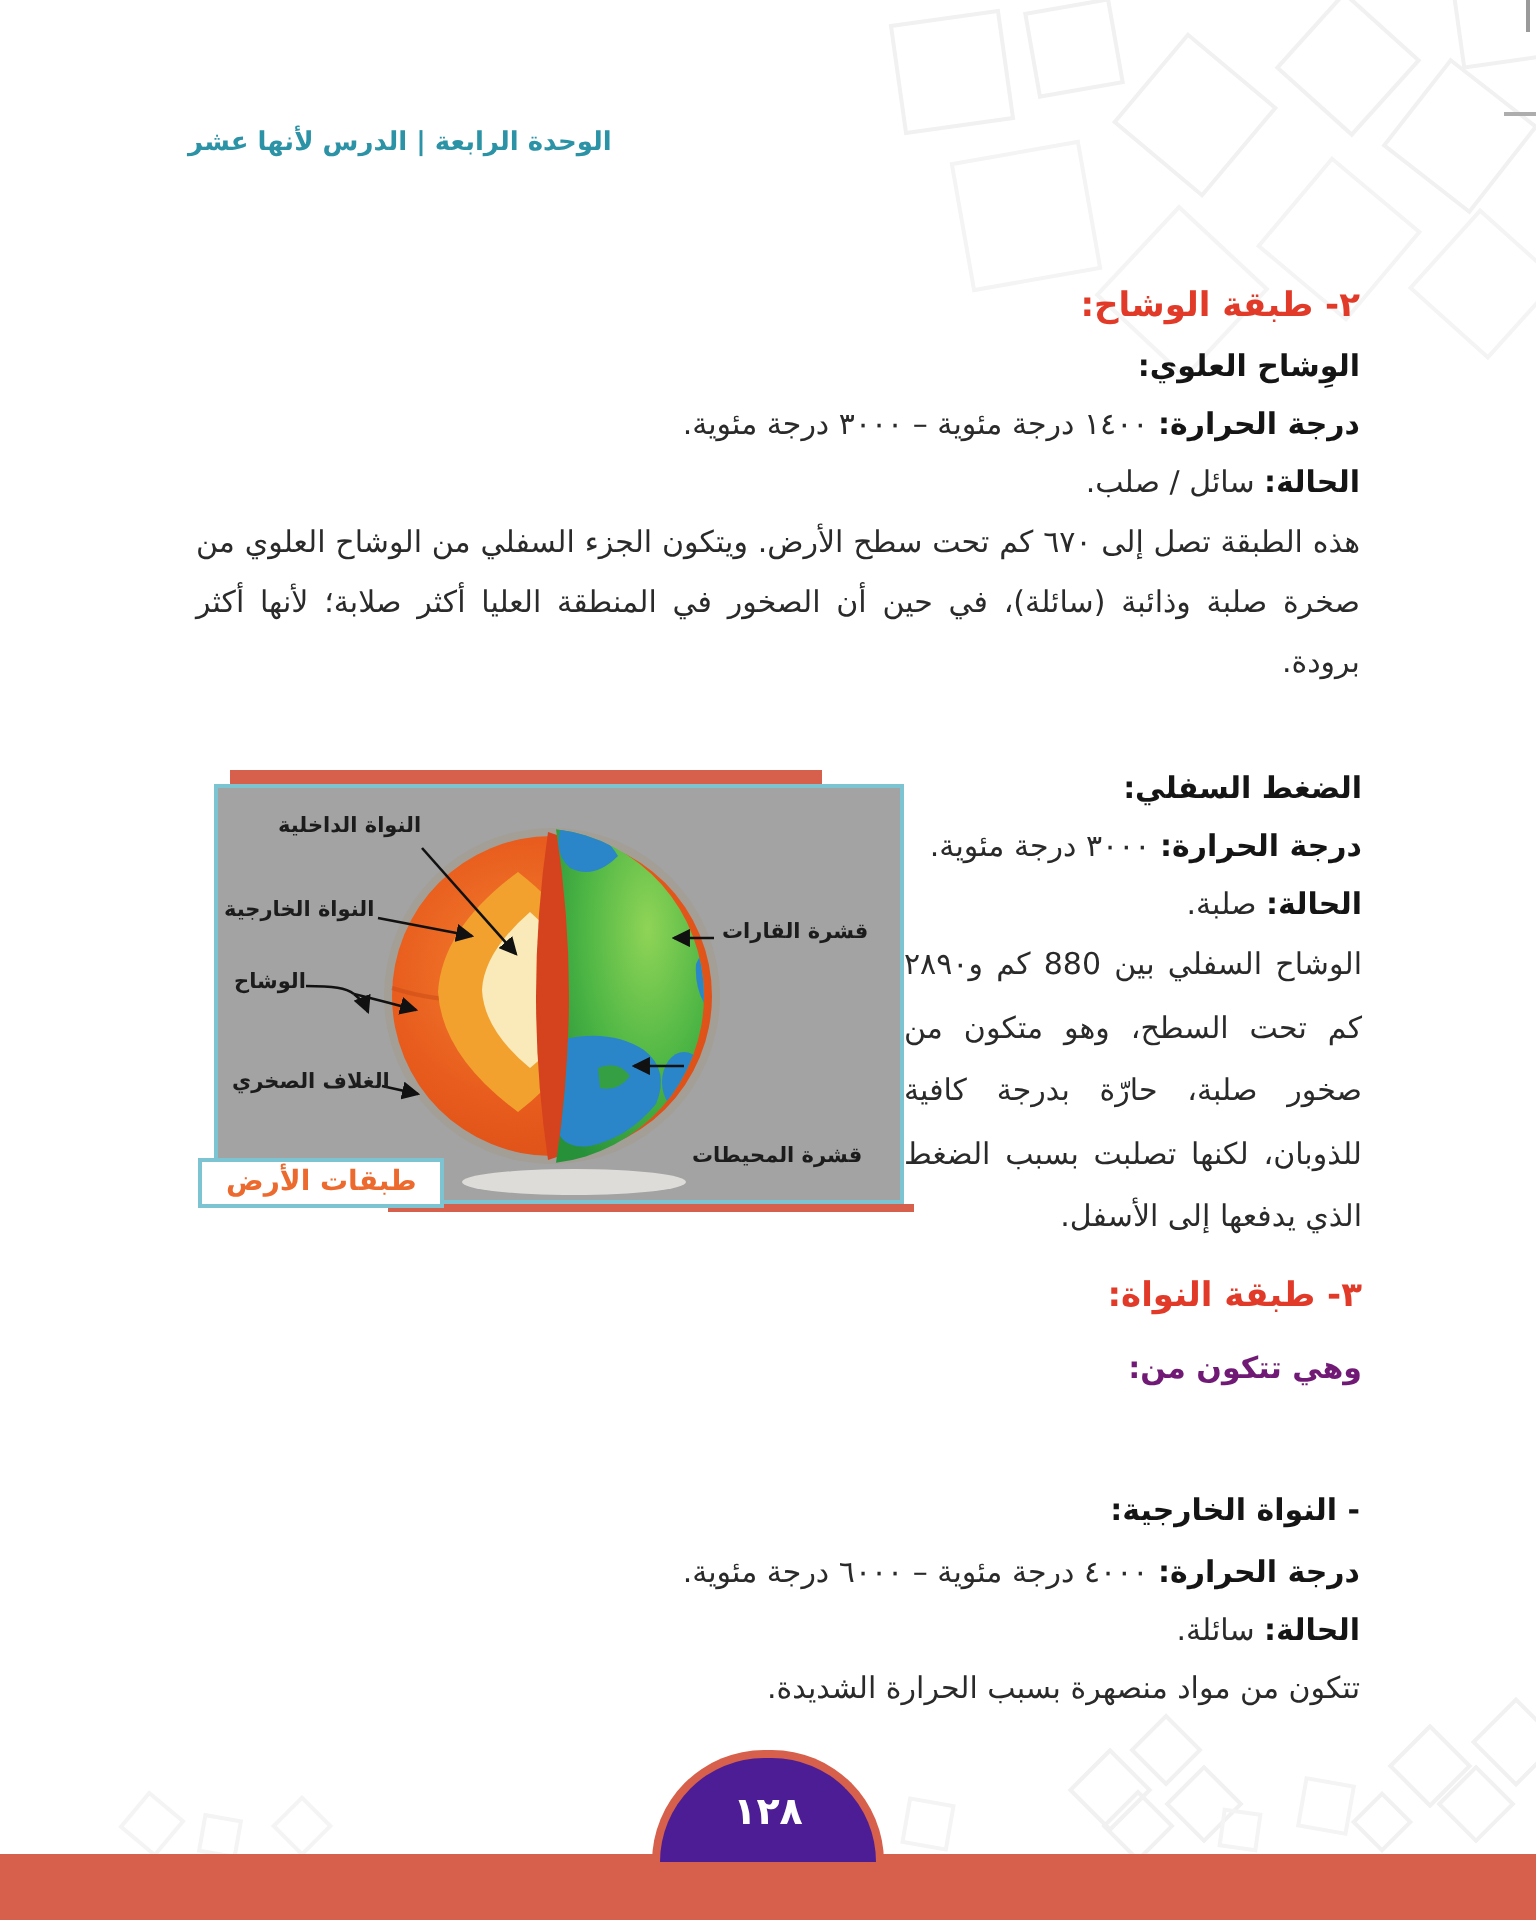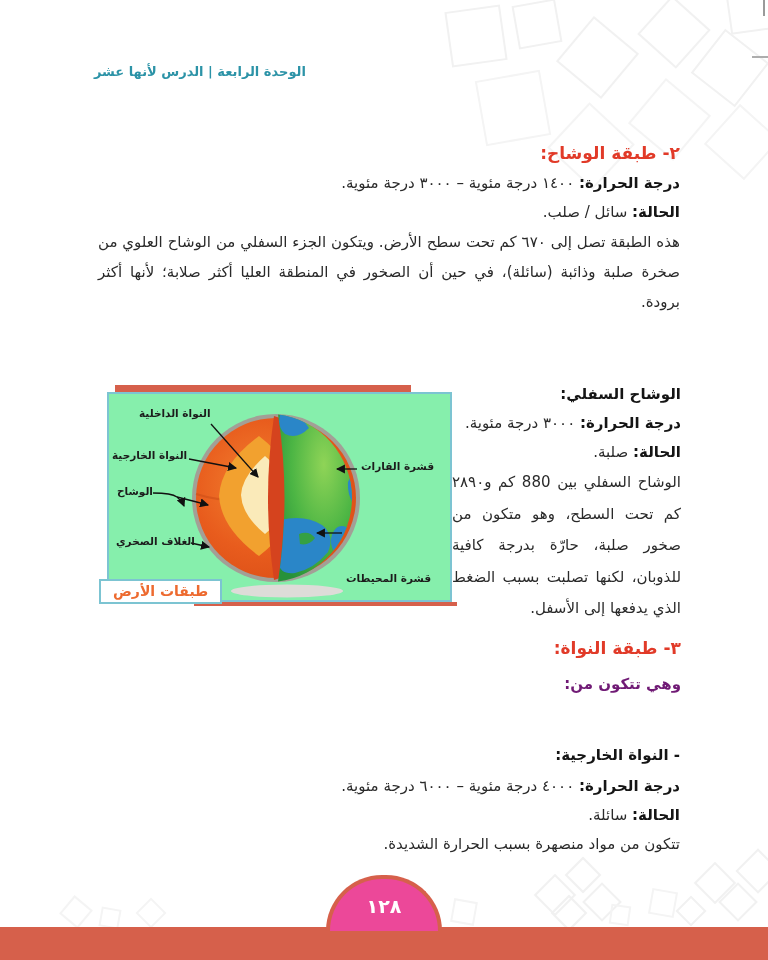--- a/index.html
+++ b/index.html
@@ -21,33 +21,33 @@
   .blockC{position:absolute;top:740px;right:88px;width:582px;}
   .h-red{color:#e13a28;font-size:17px;font-weight:bold;line-height:31px;}
   .line{line-height:29px;}
   .t-bold{font-weight:bold;color:#151515;}
   .para{text-align:justify;line-height:30px;}
   .blockB .para{line-height:31.5px;}
   .blockB .h-red{line-height:38px;margin-top:4px;}
   .blockB .line-b{line-height:34px;font-weight:bold;color:#701a75;}
   
   .figure{position:absolute;left:107px;top:392px;width:341px;height:206px;
-    border:2px solid #7cc4d2;background:#86efac;}
+    border:2px solid #7cc4d2;background:#a3a3a3;}
   .fig-topbar{position:absolute;top:-9px;left:6px;width:296px;height:7px;background:#d6604b;}
   .fig-bottombar{position:absolute;bottom:-6px;left:85px;right:-7px;height:4px;background:#d6604b;}
   .fig-badge{position:absolute;left:-10px;bottom:-4px;background:#ffffff;
     border:2px solid #7cc4d2;padding:2px 12px 3px 12px;direction:rtl;
     font-size:14px;font-weight:bold;color:#ed6a2f;white-space:nowrap;}
   .fig-svg{position:absolute;left:0;top:0;}
   .fig-label{position:absolute;font-size:10.5px;font-weight:bold;color:#1c1c1c;
     white-space:nowrap;direction:rtl;}
   
   .bottom-bar{position:absolute;left:0;bottom:0;width:768px;height:33px;background:#d6604b;}
   .page-dome{position:absolute;left:326px;top:875px;width:116px;height:56px;
-    box-sizing:border-box;background:#ec4899;border:4px solid #d6604b;border-bottom:none;
+    box-sizing:border-box;background:#4c1d95;border:4px solid #d6604b;border-bottom:none;
     border-radius:60px 60px 0 0;color:#ffffff;text-align:center;
     font-size:19px;font-weight:bold;padding-top:16px;}
 </style>
 </head>
 <body>
 
 <div>
   <div class="dec" style="left:448px;top:8px;width:52px;height:52px;transform:rotate(-8deg);"></div>
   <div class="dec" style="left:515px;top:2px;width:40px;height:40px;transform:rotate(-10deg);"></div>
   <div class="dec" style="left:568px;top:28px;width:55px;height:55px;transform:rotate(40deg);"></div>
@@ -78,27 +78,28 @@
 </div>
 
 <div class="mark" style="left:763px;top:0;width:2px;height:16px;"></div>
 <div class="mark" style="left:752px;top:56px;width:16px;height:2px;background:#adadad;"></div>
 <div class="mark" style="left:761px;top:944px;width:2px;height:12px;background:#bdbdbd;"></div>
 
 <div class="page-header">الوحدة الرابعة | الدرس لأنها عشر</div>
 
 <div class="txt blockA">
   <div class="h-red">٢- طبقة الوشاح:</div>
+  <div class="line t-bold">الوِشاح العلوي:</div>
   <div class="line"><span class="t-bold">درجة الحرارة:</span><span> ١٤٠٠ درجة مئوية – ٣٠٠٠ درجة مئوية.</span></div>
   <div class="line"><span class="t-bold">الحالة:</span><span> سائل / صلب.</span></div>
   <div class="para">هذه الطبقة تصل إلى ٦٧٠ كم تحت سطح الأرض. ويتكون الجزء السفلي من الوشاح العلوي من صخرة صلبة وذائبة (سائلة)، في حين أن الصخور في المنطقة العليا أكثر صلابة؛ لأنها أكثر برودة.</div>
 </div>
 
 <div class="txt blockB">
-  <div class="line t-bold" style="line-height:30px;">الوشاح السفلي:</div>
+  <div class="line t-bold" style="line-height:30px;">الضغط السفلي:</div>
   <div class="line"><span class="t-bold">درجة الحرارة:</span><span> ٣٠٠٠ درجة مئوية.</span></div>
   <div class="line"><span class="t-bold">الحالة:</span><span> صلبة.</span></div>
   <div class="para">الوشاح السفلي بين 880 كم و٢٨٩٠ كم تحت السطح، وهو متكون من صخور صلبة، حارّة بدرجة كافية للذوبان، لكنها تصلبت بسبب الضغط الذي يدفعها إلى الأسفل.</div>
   <div class="h-red">٣- طبقة النواة:</div>
   <div class="line-b">وهي تتكون من:</div>
 </div>
 
 <div class="txt blockC">
   <div class="line t-bold" style="line-height:31px;">- النواة الخارجية:</div>
   <div class="line" style="line-height:30px;"><span class="t-bold">درجة الحرارة:</span><span> ٤٠٠٠ درجة مئوية – ٦٠٠٠ درجة مئوية.</span></div>

